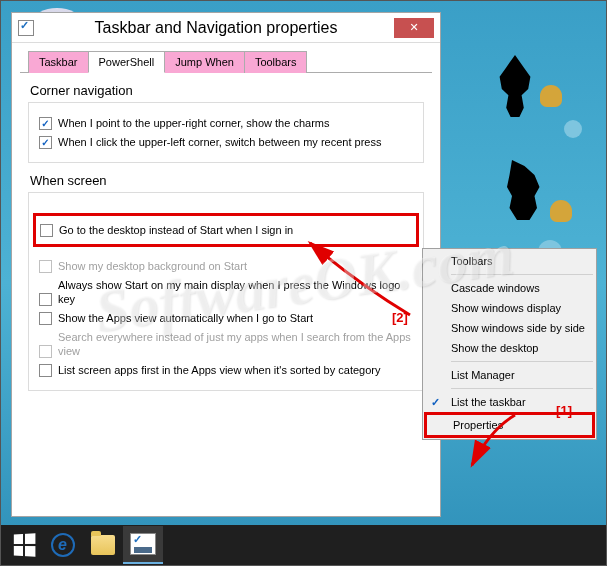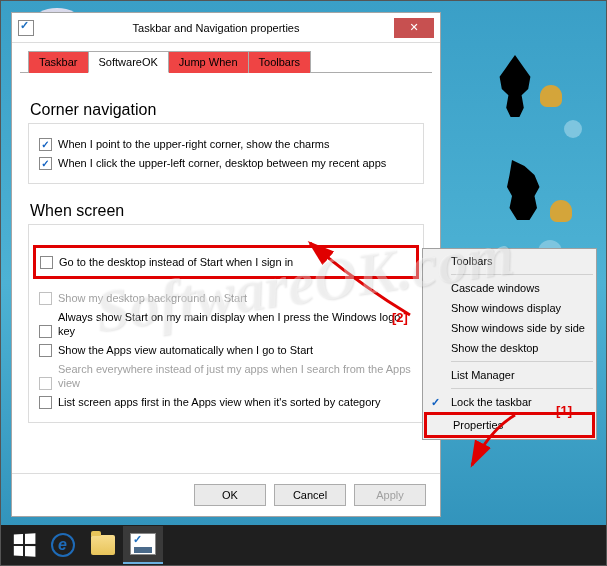--- a/index.html
+++ b/index.html
@@ -15,28 +15,28 @@
 .c2{width:24px;height:24px;top:240px;right:45px}
 .c3{width:16px;height:16px;top:260px;right:20px}
 .c4{width:14px;height:14px;top:290px;right:100px}
 .disc1{position:absolute;top:8px;left:33px;width:48px;height:27px;border-radius:50%;background:linear-gradient(180deg,#dde,#bbc)}
 .disc1::after{content:"";position:absolute;top:7px;left:17px;width:14px;height:12px;border-radius:50%;background:#fff}
 .watermark{position:absolute;top:50%;left:50%;transform:translate(-50%,-50%) rotate(-8deg);font-size:60px;font-weight:bold;color:rgba(255,255,255,.35);font-style:italic;white-space:nowrap;pointer-events:none;z-index:15;font-family:Georgia,serif;text-shadow:1px 1px 2px rgba(0,0,0,.1)}
 .dialog{position:absolute;top:12px;left:11px;width:430px;height:505px;background:#fff;border:1px solid #a5a5a5;z-index:5}
 .titlebar{height:30px;display:flex;align-items:center;padding:0 6px;background:#fff;border-bottom:1px solid #dcdcdc}
 .title-icon{width:16px;height:16px;background:#fff;border:1px solid #888;position:relative;margin-right:4px}
 .title-icon::after{content:"✓";position:absolute;top:-2px;left:1px;color:#2070c0;font-size:11px;font-weight:bold}
-.title-text{flex:1;text-align:center;font-size:11px}
+.title-text{flex:1;text-align:center;font-size:16px}
 .close-btn{width:40px;height:20px;background:#c75050;color:#fff;display:flex;align-items:center;justify-content:center;font-size:11px}
 .tabbar{padding:8px 8px 0;display:flex;border-bottom:1px solid #acacac;margin:0 8px}
 .tab{padding:4px 10px;border:1px solid #acacac;border-bottom:none;background:#fff;margin-right:-1px;margin-bottom:-1px;cursor:pointer}
 .tab.active{background:#fff;border-bottom:1px solid #fff;position:relative;z-index:1}
-.tab.inactive{background:#ef4444}
+.tab.inactive{background:#f9a8d4}
 .pane{padding:10px 16px 8px;height:400px}
-.group-label{font-size:16px;margin:18px 0 4px 2px}
+.group-label{font-size:13px;margin:0 0 4px 2px}
 .group{border:1px solid #dcdcdc;padding:8px 10px;margin-bottom:10px}
 .chk-row{display:flex;align-items:flex-end;margin:5px 0;line-height:14px}
 .chk{width:13px;height:13px;border:1px solid #888;margin-right:6px;margin-top:1px;flex-shrink:0;display:flex;align-items:center;justify-content:center}
 .chk.checked::after{content:"✓";color:#1060c0;font-size:10px;font-weight:bold;line-height:1}
 .chk-row.disabled{color:#a0a0a0}
 .chk-row.disabled .chk{border-color:#c0c0c0}
 .highlight{border:3px solid #e00000;padding:2px 4px;margin:12px -6px}
 .btnrow{display:flex;justify-content:flex-end;gap:8px;padding:10px 14px;border-top:1px solid #dcdcdc}
 .wbtn{width:72px;height:22px;border:1px solid #acacac;background:#eaeaea;display:flex;align-items:center;justify-content:center;cursor:pointer}
 .wbtn.disabled{color:#a0a0a0}
@@ -83,35 +83,35 @@
 <div class="watermark">SoftwareOK.com</div>
 
 <div class="dialog">
   <div class="titlebar">
     <div class="title-icon"></div>
     <div class="title-text">Taskbar and Navigation properties</div>
     <div class="close-btn">✕</div>
   </div>
   <div class="tabbar">
     <div class="tab inactive">Taskbar</div>
-    <div class="tab active">SoftwareOK</div>
+    <div class="tab active">PowerShell</div>
     <div class="tab inactive">Jump When</div>
     <div class="tab inactive">Toolbars</div>
   </div>
   <div class="pane">
 
     <div class="group-label">Corner navigation</div>
     <div class="group">
       <div class="chk-row">
         <div class="chk checked"></div>
         <div>When I point to the upper-right corner, show the charms</div>
       </div>
       <div class="chk-row">
         <div class="chk checked"></div>
-        <div>When I click the upper-left corner, desktop between my recent apps</div>
+        <div>When I click the upper-left corner, switch between my recent press</div>
       </div>
     </div>
 
     <div class="group-label">When screen</div>
     <div class="group">
       <div class="highlight">
         <div class="chk-row">
           <div class="chk"></div>
           <div>Go to the desktop instead of Start when I sign in</div>
         </div>
@@ -130,39 +130,34 @@
       </div>
       <div class="chk-row disabled">
         <div class="chk"></div>
         <div>Search everywhere instead of just my apps when I search from the Apps view</div>
       </div>
       <div class="chk-row">
         <div class="chk"></div>
         <div>List screen apps first in the Apps view when it's sorted by category</div>
       </div>
     </div>
-  </div>
-  <div class="btnrow">
-    <div class="wbtn">OK</div>
-    <div class="wbtn">Cancel</div>
-    <div class="wbtn disabled">Apply</div>
   </div>
 </div>
 
 <div class="context-menu">
   <div class="ctx-item">Toolbars</div>
   <div class="ctx-sep"></div>
   <div class="ctx-item">Cascade windows</div>
   <div class="ctx-item">Show windows display</div>
   <div class="ctx-item">Show windows side by side</div>
   <div class="ctx-item">Show the desktop</div>
   <div class="ctx-sep"></div>
   <div class="ctx-item">List Manager</div>
   <div class="ctx-sep"></div>
-  <div class="ctx-item checked">Lock the taskbar</div>
+  <div class="ctx-item checked">List the taskbar</div>
   <div class="ctx-item ctx-high">Properties</div>
 </div>
 
 <div class="marker m1">[1]</div>
 <div class="marker m2">[2]</div>
 
 <div class="arrow" style="top:410px;left:460px">
   <svg width="80" height="70">
       <defs>
         <marker id="ah1" markerWidth="10" markerHeight="10" refX="8" refY="3" orient="auto">

